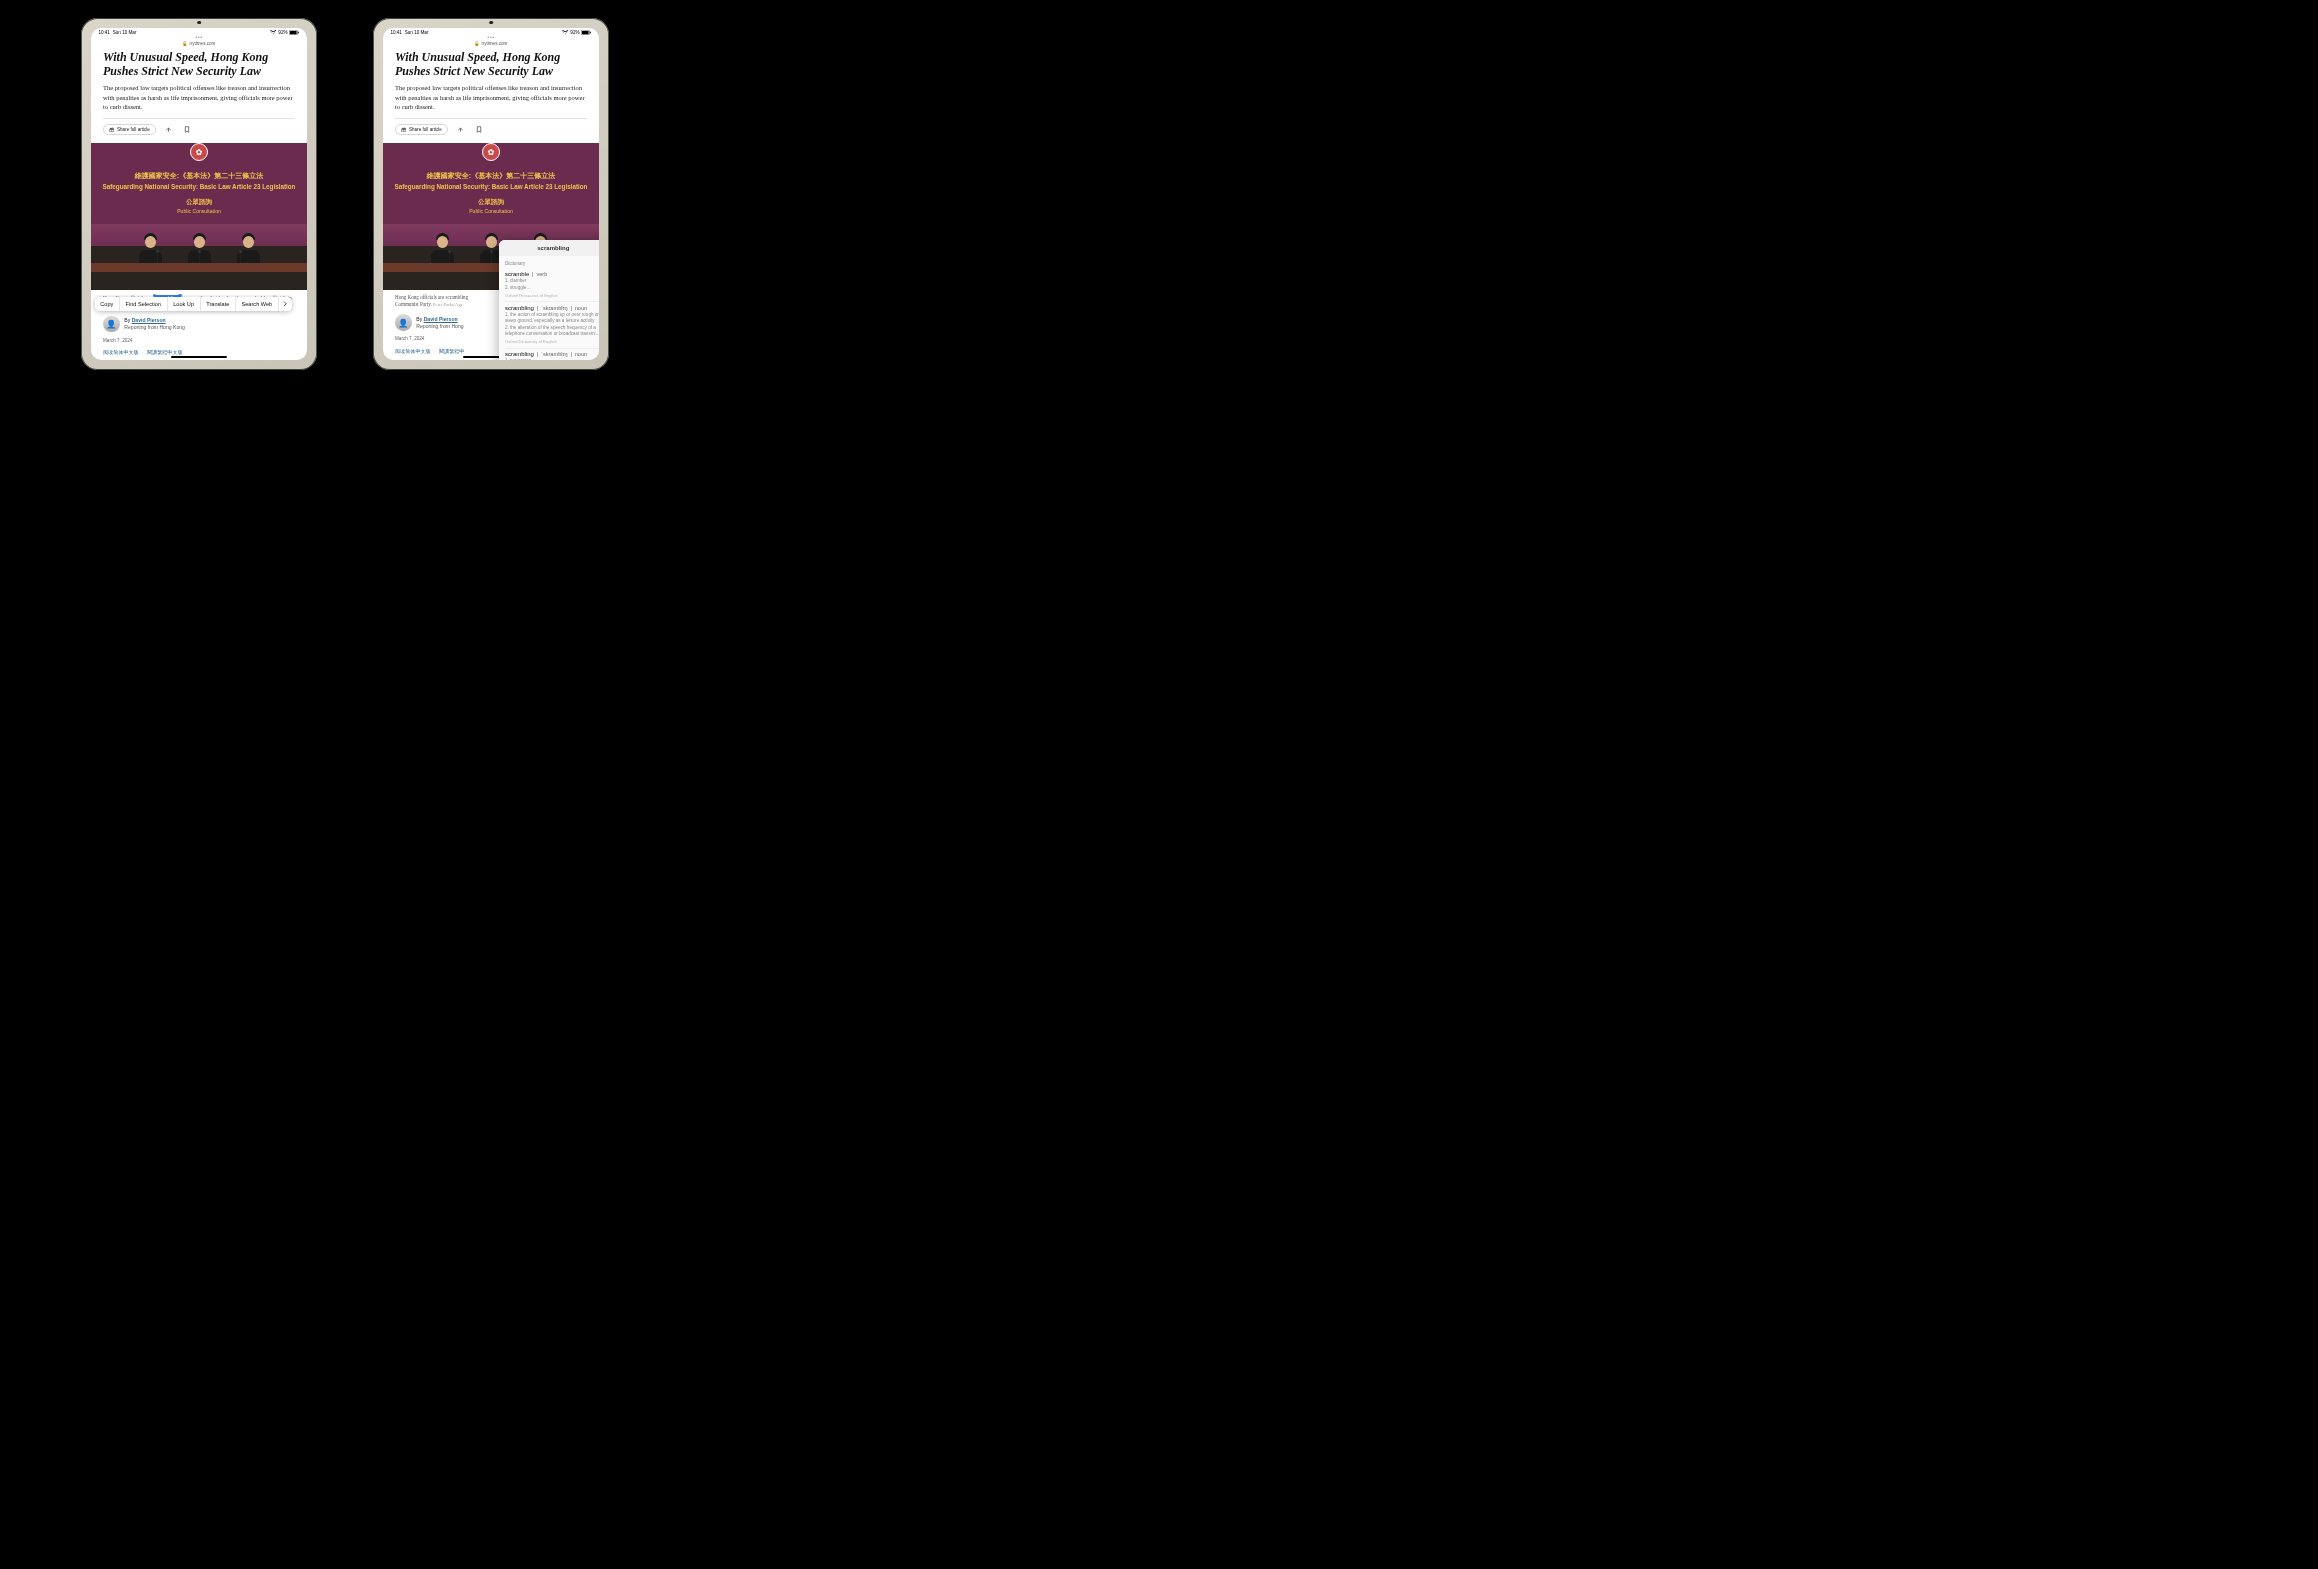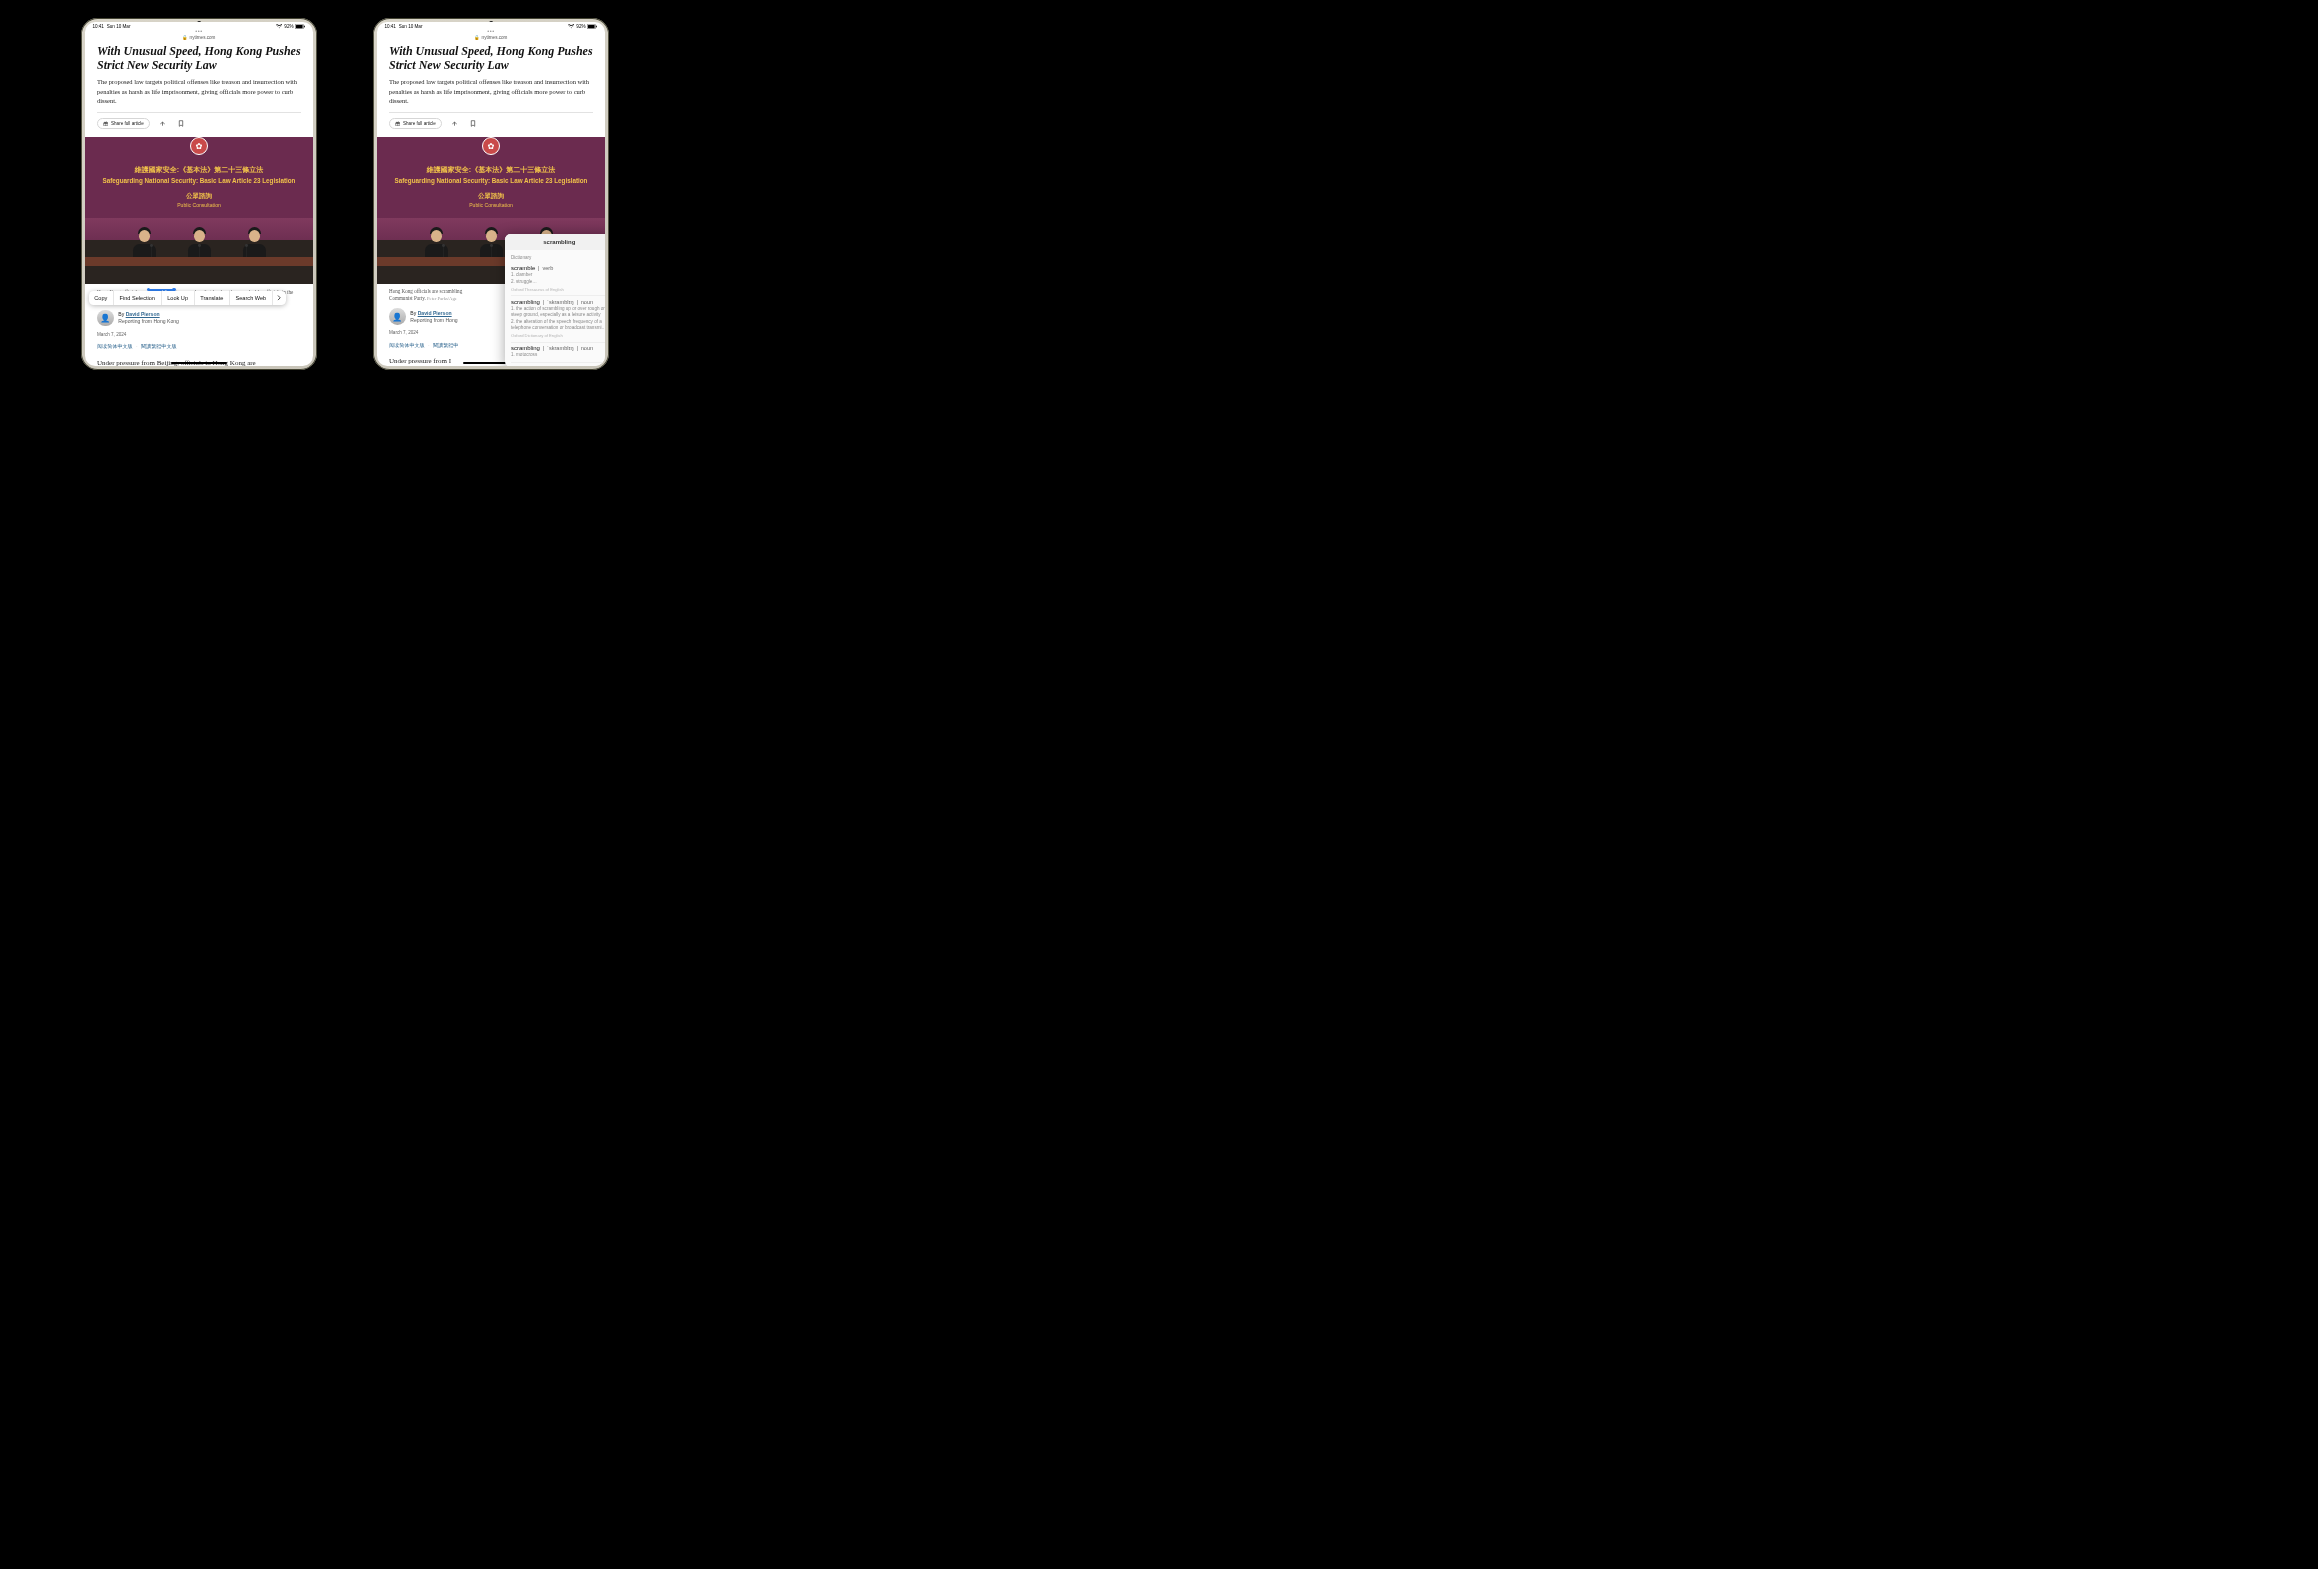--- a/index.html
+++ b/index.html
@@ -6,21 +6,21 @@
   body {
     background: #000;
     font-family: -apple-system, BlinkMacSystemFont, "Helvetica Neue", Arial, sans-serif;
     width: 690px; height: 388px;
     display: flex; justify-content: center; align-items: center; gap: 56px;
   }
   .ipad {
     width: 236px; height: 352px;
     border-radius: 16.7px;
     background: linear-gradient(145deg,#d9d5c9,#c8c4b8);
-    padding: 4px;
+    padding: 10px;
     position: relative;
     box-shadow: inset 0 0 0 0.9px #443, 0 2.8px 9.3px rgba(0,0,0,.6);
   }
   .camera {
     position:absolute; top:2.8px; left:50%; transform:translateX(-50%);
     width:3.7px; height:3.7px; border-radius:50%; background:#222;
   }
   .screen {
     background:#fff; border-radius:10.2px; width:100%; height:100%;
     overflow:hidden; display:flex; flex-direction:column; position:relative;

